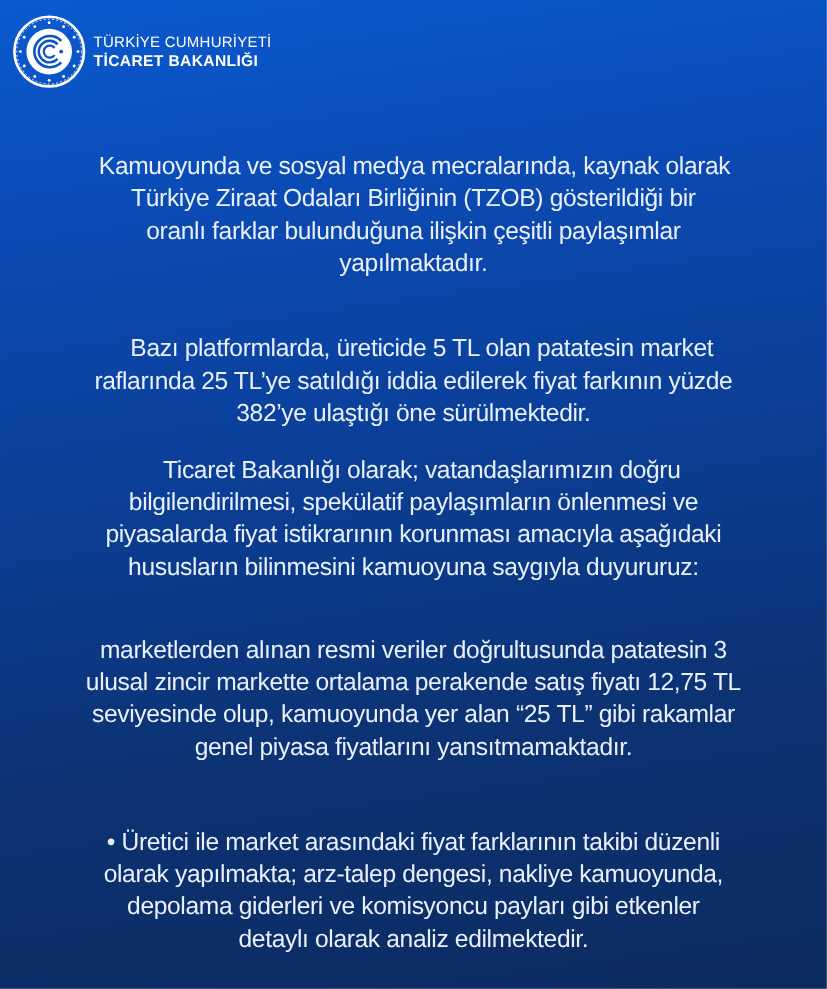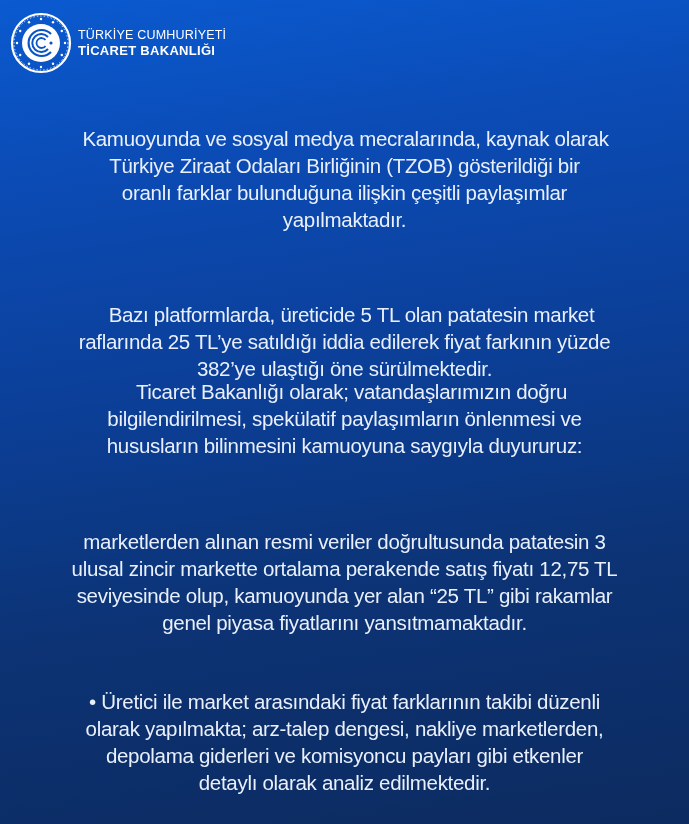--- a/index.html
+++ b/index.html
@@ -57,38 +57,39 @@
 </div>
 
 <div class="content">
   <div class="para" style="top:125px">
     <div class="line" style="padding-left:2px">  Kamuoyunda ve sosyal medya mecralarında, kaynak olarak</div>
     <div class="line">Türkiye Ziraat Odaları Birliğinin (TZOB) gösterildiği bir</div>
     <div class="line">oranlı farklar bulunduğuna ilişkin çeşitli paylaşımlar</div>
     <div class="line">yapılmaktadır.</div>
   </div>
 
-  <div class="para" style="top:301px">
+  <div class="para" style="top:277px">
     <div class="line" style="padding-left:14px">  Bazı platformlarda, üreticide 5 TL olan patatesin market</div>
     <div class="line">raflarında 25 TL’ye satıldığı iddia edilerek fiyat farkının yüzde</div>
     <div class="line">382’ye ulaştığı öne sürülmektedir.</div>
   </div>
 
   <div class="para" style="top:378px">
     <div class="line" style="padding-left:14px">  Ticaret Bakanlığı olarak; vatandaşlarımızın doğru</div>
     <div class="line">bilgilendirilmesi, spekülatif paylaşımların önlenmesi ve</div>
+    <div class="line">piyasalarda fiyat istikrarının korunması amacıyla aşağıdaki</div>
     <div class="line">hususların bilinmesini kamuoyuna saygıyla duyururuz:</div>
   </div>
 
   <div class="para" style="top:528px">
     <div class="line">marketlerden alınan resmi veriler doğrultusunda patatesin 3</div>
     <div class="line">ulusal zincir markette ortalama perakende satış fiyatı 12,75 TL</div>
     <div class="line">seviyesinde olup, kamuoyunda yer alan “25 TL” gibi rakamlar</div>
     <div class="line">genel piyasa fiyatlarını yansıtmamaktadır.</div>
   </div>
 
   <div class="para" style="top:688px">
     <div class="line">• Üretici ile market arasındaki fiyat farklarının takibi düzenli</div>
-    <div class="line">olarak yapılmakta; arz-talep dengesi, nakliye marketlerden,</div>
+    <div class="line">olarak yapılmakta; arz-talep dengesi, nakliye kamuoyunda,</div>
     <div class="line">depolama giderleri ve komisyoncu payları gibi etkenler</div>
     <div class="line">detaylı olarak analiz edilmektedir.</div>
   </div>
 </div>
 
 </body></html>

